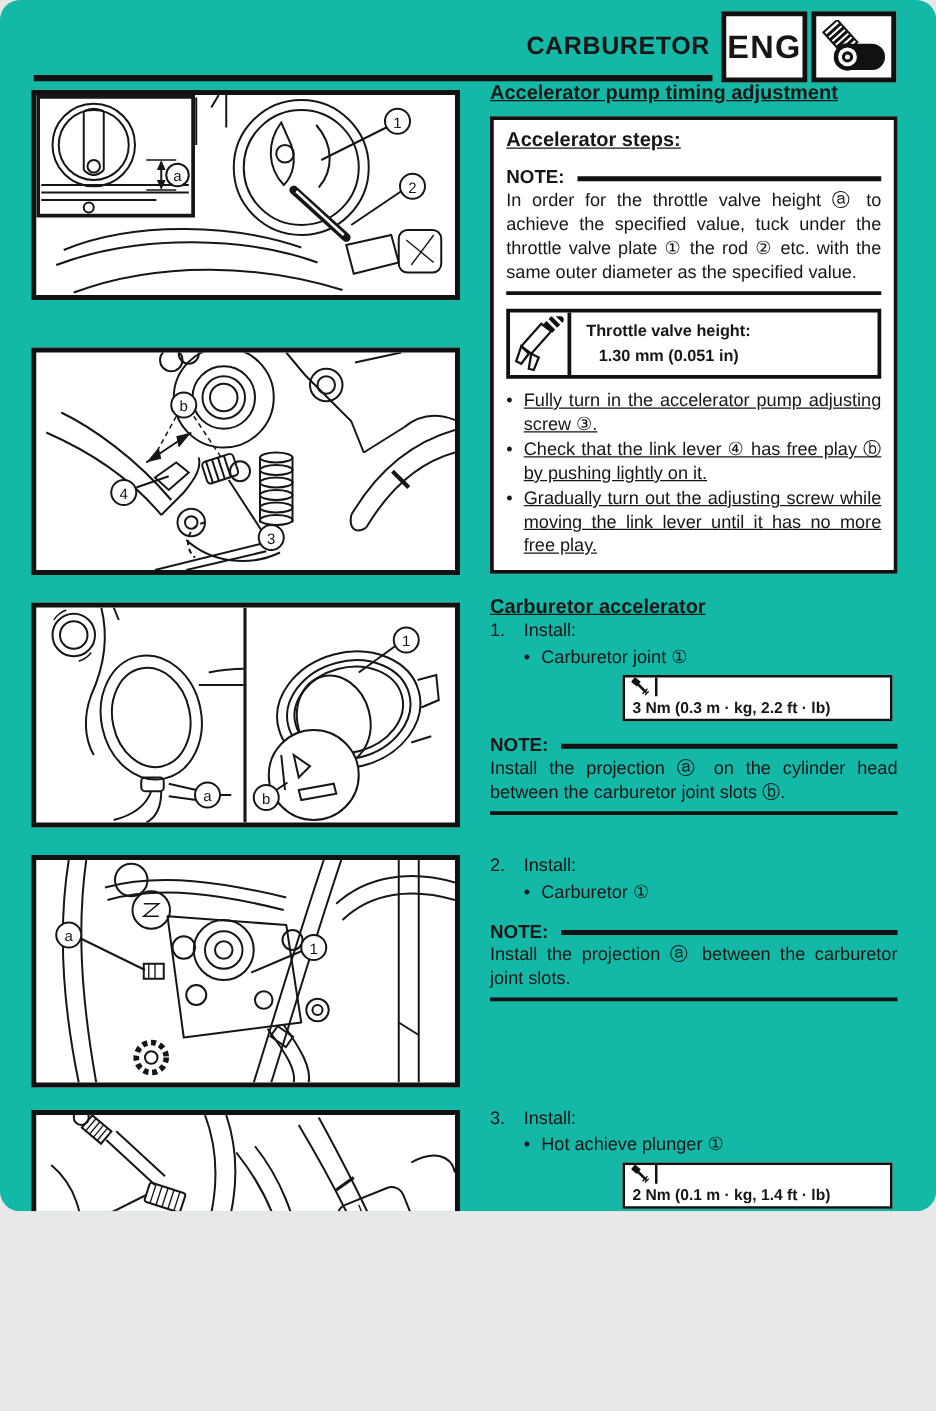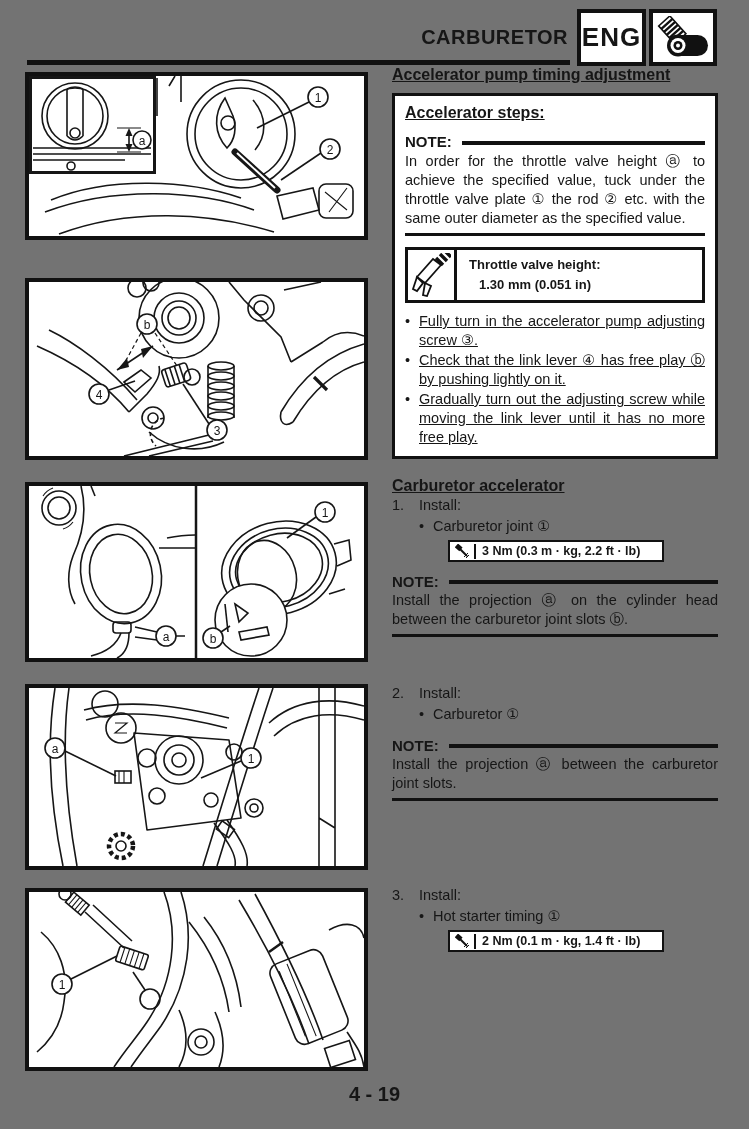--- a/index.html
+++ b/index.html
@@ -1,17 +1,17 @@
 <!DOCTYPE html>
 <html><head>
 <meta charset="utf-8">
 <style>
   html,body{margin:0;padding:0;background:#e8e8e8;}
-  .page{position:relative;width:749px;height:1129px;background:#737373;
-        font-family:"Liberation Sans","DejaVu Sans",sans-serif;color:#161616;overflow:hidden;}
+  .page{position:relative;width:749px;height:969px;background:#14b8a6;
+        font-family:"Liberation Sans","DejaVu Sans",sans-serif;color:#161616;overflow:hidden;border-radius:16px;}
   .abs{position:absolute;box-sizing:border-box;}
 
   
   .hdr-title{top:26px;left:240px;width:328px;text-align:right;font-size:20px;font-weight:bold;letter-spacing:.5px;}
   .hdr-rule{top:60px;left:27px;width:543px;height:5px;background:#111;}
   .eng-box{top:9px;left:577px;width:69px;height:57px;border:4px solid #111;background:#fff;
            display:flex;align-items:center;justify-content:center;font-size:26px;font-weight:bold;letter-spacing:1px;}
   .icon-box{top:9px;left:649px;width:68px;height:57px;border:4px solid #111;background:#fff;
             display:flex;align-items:center;justify-content:center;}
 
@@ -42,21 +42,21 @@
   .b-item{position:relative;padding-left:14px;margin-top:1px;text-decoration:underline;}
   .b-item .dot{position:absolute;left:0;top:0;}
   .b-item .dot::before{content:"\2022";}
 
   .step-row{display:flex;}
   .step-num{width:27px;}
   .step-bullet{position:relative;padding-left:14px;margin-left:27px;margin-top:2px;}
   .step-bullet .dot{position:absolute;left:0;top:0;}
   .step-bullet .dot::before{content:"\2022";}
 
-  .tq-box{display:flex;align-items:center;border:2px solid #111;margin:4px 0 0 56px;width:212px;background:#fff;}
+  .tq-box{display:flex;align-items:flex-start;border:2px solid #111;margin:4px 0 0 106px;width:212px;background:#fff;flex-direction:column;}
   .tq-icon{width:24px;border-right:2px solid #111;display:flex;align-items:center;justify-content:center;}
   .tq-text{padding:1px 6px;font-size:12.5px;font-weight:bold;line-height:16px;white-space:nowrap;}
 
   #sec-accel-heading{top:66px;}
   #sec-install-heading{top:477px;}
   #step1{top:496px;} #step2{top:684px;} #step3{top:886px;}
   .footer{top:1083px;left:0;width:749px;text-align:center;font-size:20px;font-weight:bold;}
 </style>
 </head>
 <body>
@@ -371,21 +371,21 @@
     <div class="close-rule"></div>
   </div>
 
   <div class="abs rcol body-t" id="step3">
     <div class="step-row">
       <span class="step-num">3.</span>
       <span>Install:</span>
     </div>
     <div class="step-bullet">
       <span class="dot"></span>
-      <span>Hot starter timing ①</span>
+      <span>Hot achieve plunger ①</span>
     </div>
     <div class="tq-box">
       <span class="tq-icon">
         <svg width="15" height="15" viewBox="0 0 15 15">
           <rect x="1" y="1" width="6" height="5" transform="rotate(40 4 3)" fill="#111"></rect>
           <line x1="4" y1="4" x2="12" y2="12" stroke="#111" stroke-width="2"></line>
           <path d="M9,13 l4,-4 M11,14 l3,-3" stroke="#111" stroke-width="1"></path>
         </svg>
       </span>
       <span class="tq-text">2 Nm (0.1 m · kg, 1.4 ft · lb)</span>

